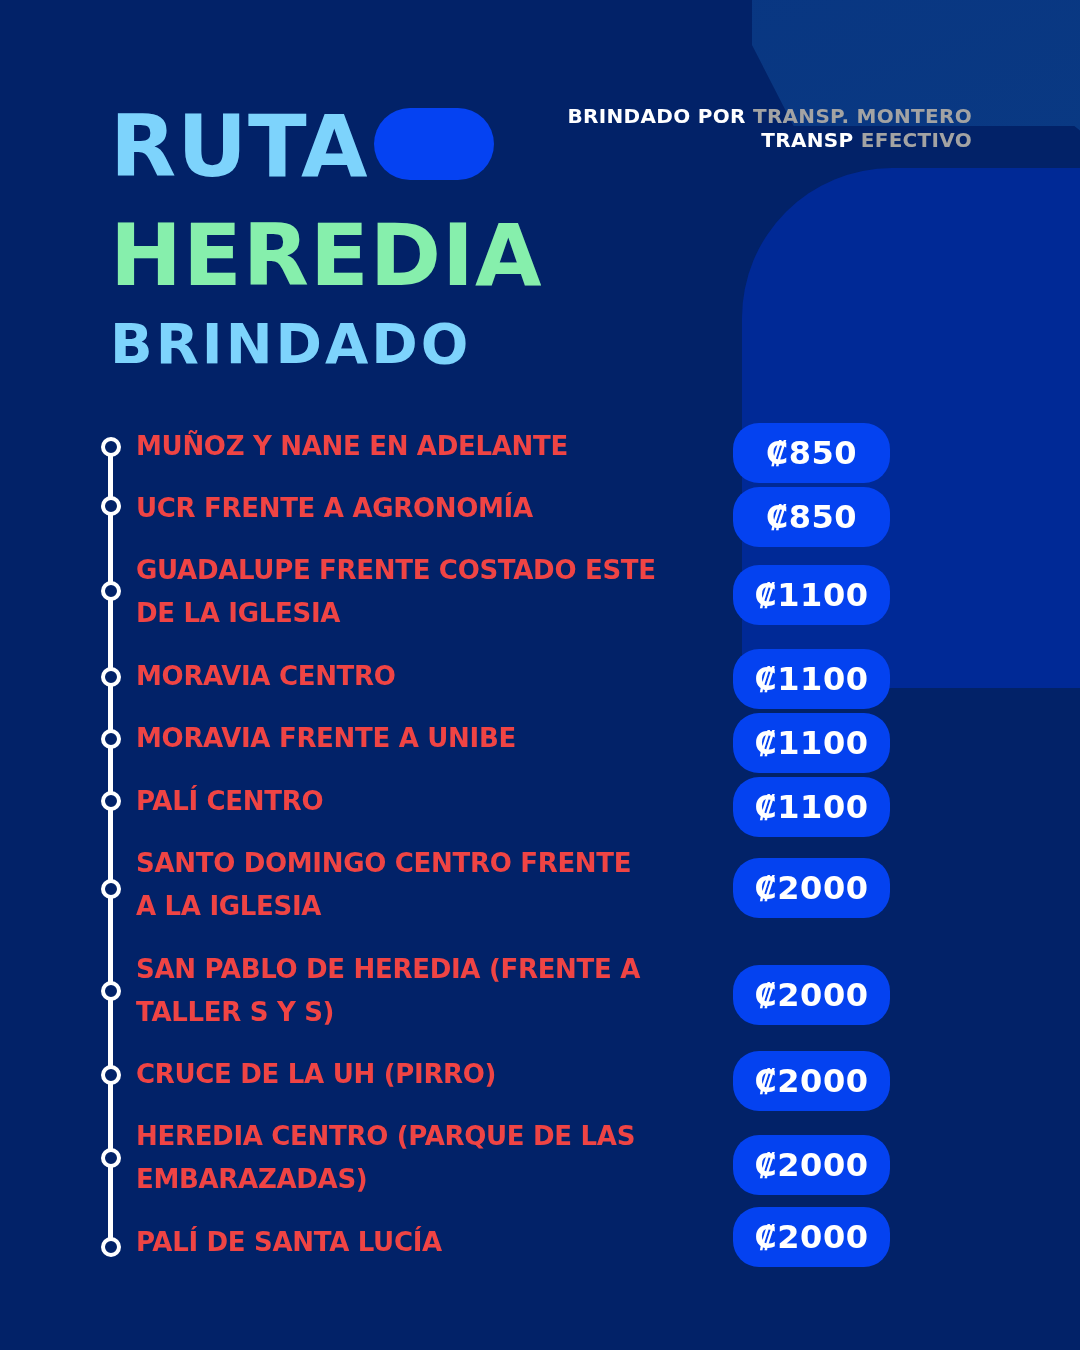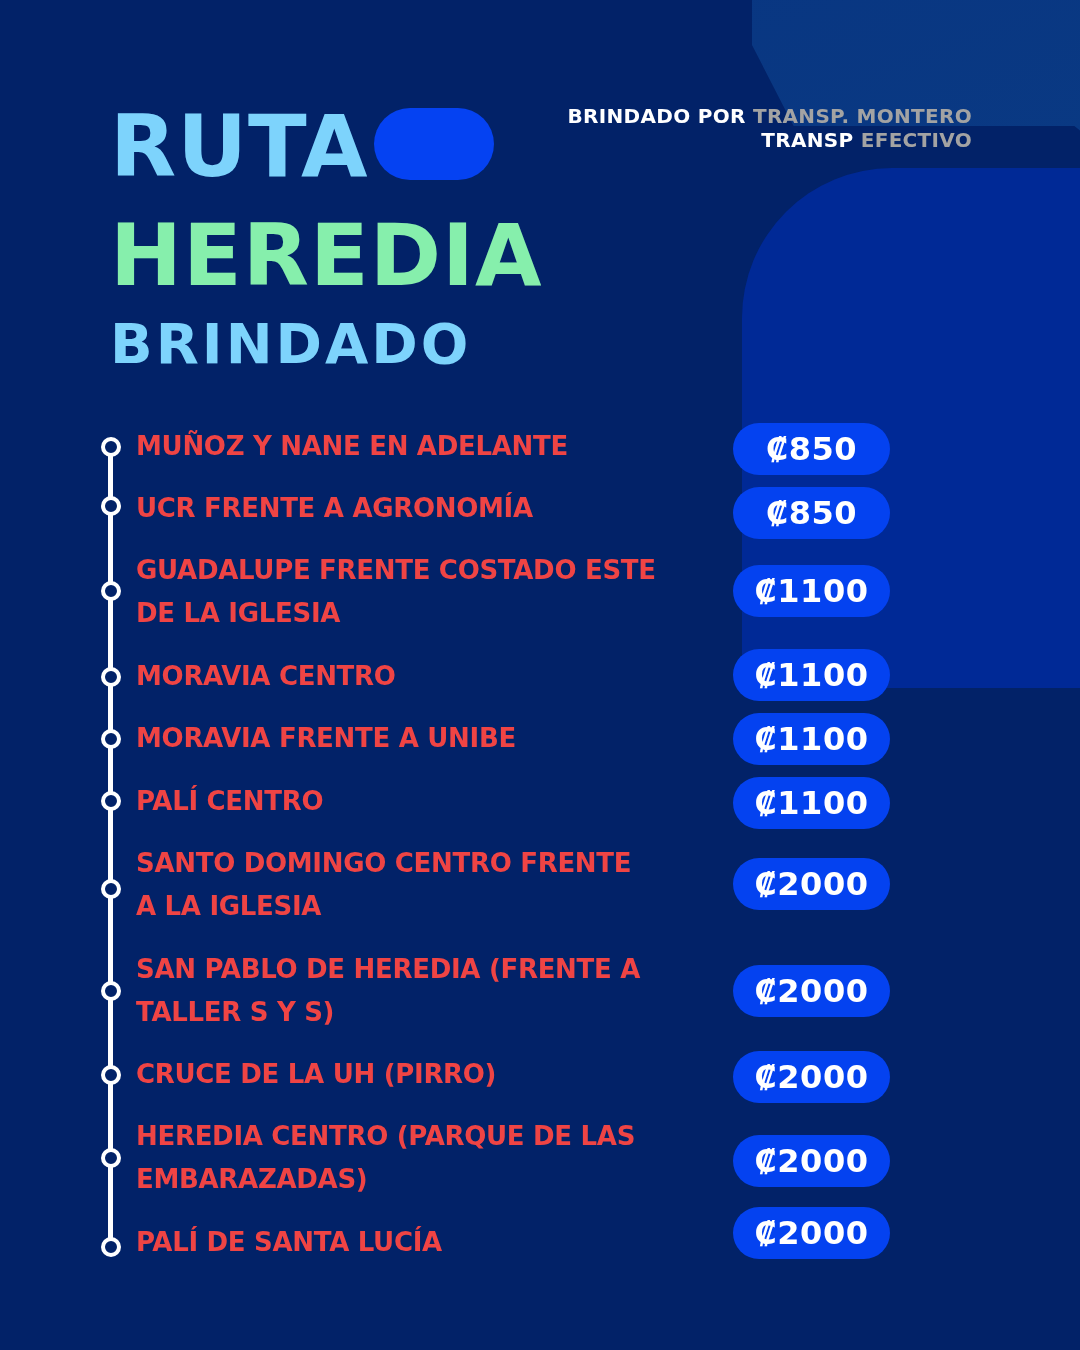--- a/index.html
+++ b/index.html
@@ -41,21 +41,21 @@
   }
   .dot {
     position: absolute; left: 101px; width: 12px; height: 12px;
     border: 4px solid #fff; border-radius: 50%; background: #022268;
   }
   .stop-label {
     position: absolute; left: 136px; width: 520px;
     color: #ef4444; font-weight: bold; font-size: 26px; line-height: 43px; letter-spacing: -0.3px;
   }
   .price {
-    position: absolute; left: 733px; width: 157px; height: 52px; border-radius: 26px;
+    position: absolute; left: 733px; width: 157px; height: 60px; border-radius: 26px;
     background: #0442f0; color: #fff; font-weight: bold; font-size: 32px;
     display: flex; align-items: center; justify-content: center; letter-spacing: 0.5px;
   }
 </style>
 </head>
 <body>
 
 <div class="shape-top-clip">
   <div class="shape-a"></div>
   <div class="shape-b"></div>

